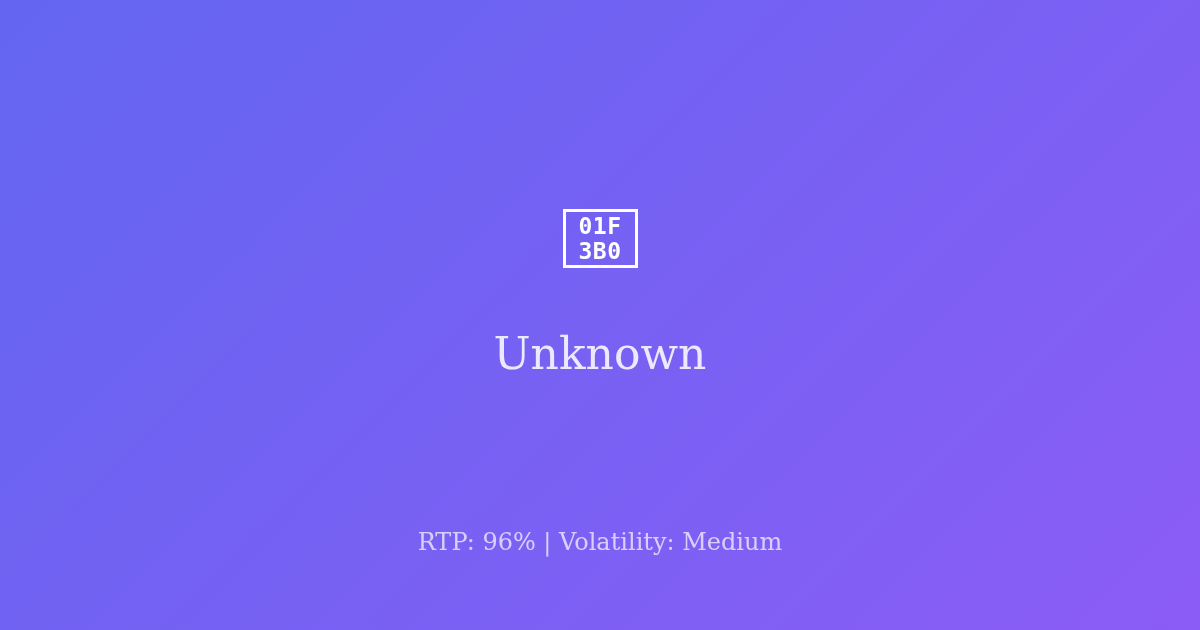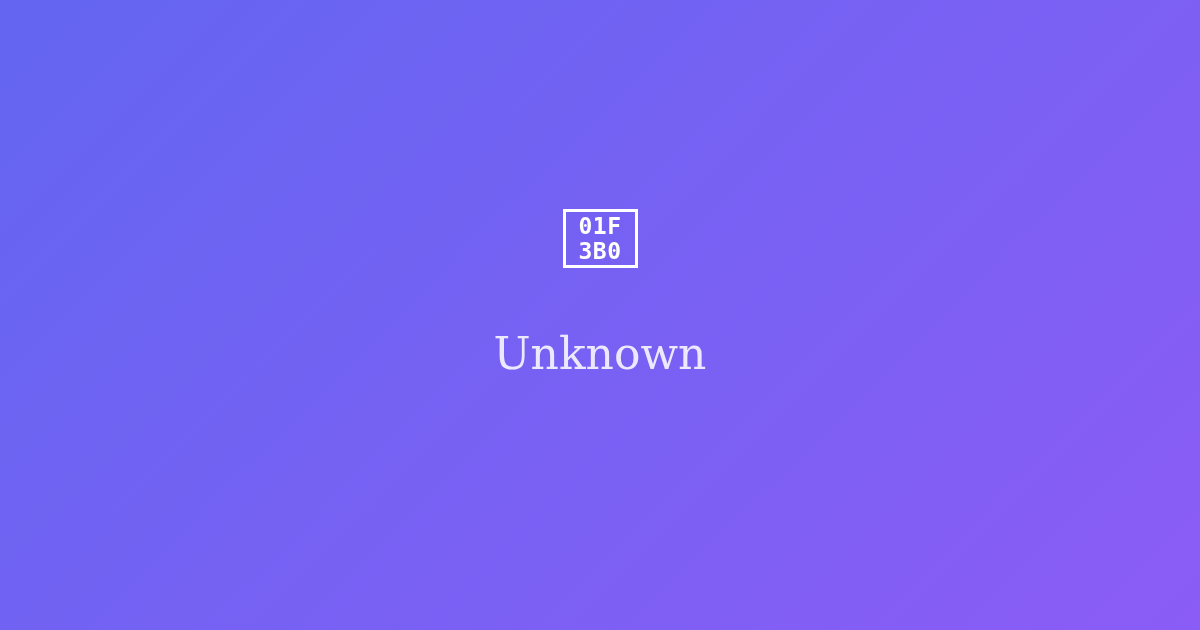--- a/index.html
+++ b/index.html
@@ -124,14 +124,15 @@
         <span class="hexrow">3B0</span>
       </span>
 
 
     </div>
 
     <p class="card-subtitle">Unknown</p>
 
   </div>
 
+  <p class="card-meta">RTP: 96% | Volatility: Medium</p>
 
 </div>
 
 </body></html>

